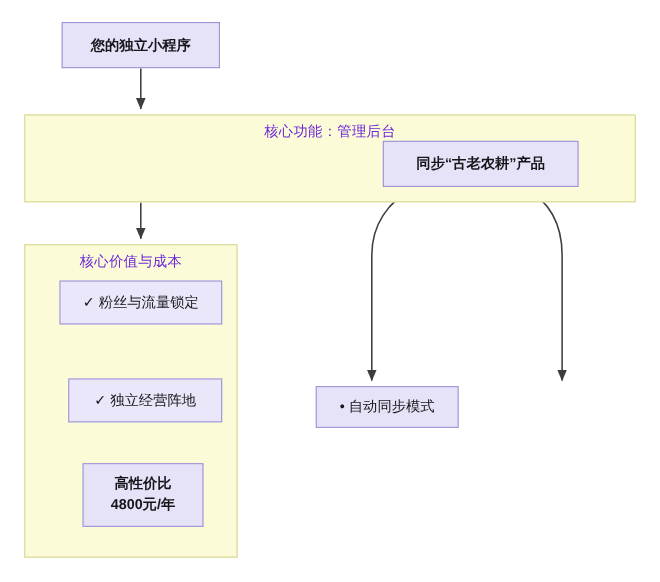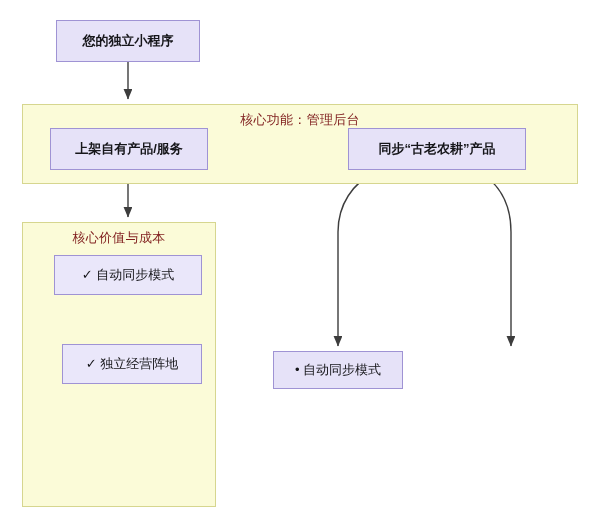--- a/index.html
+++ b/index.html
@@ -34,21 +34,21 @@
     box-sizing: border-box;
   }
   .group-title {
     position: absolute;
     top: 6px;
     left: 0;
     width: 100%;
     text-align: center;
     font-size: 13px;
     font-weight: normal;
-    color: #7f1d1d;
+    color: #6d28d9;
     letter-spacing: 0.3px;
   }
   .node {
     position: absolute;
     background: #e6e2f8;
     border: 1px solid #9f93d4;
     box-sizing: border-box;
     display: flex;
     align-items: center;
     justify-content: center;
@@ -92,39 +92,40 @@
   </svg>
 
   <div class="node bold" style="left:56px; top:20px; width:144px; height:42px;">
     <span>您的独立小程序</span>
   </div>
 
   <div class="group-box" style="left:22px; top:104px; width:556px; height:80px;">
     <div class="group-title">核心功能：管理后台</div>
   </div>
 
-  <div class="node bold" style="left:50px; top:128px; width:158px; height:42px;">
-    <span>上架自有产品/服务</span>
-  </div>
 
   <div class="node bold" style="left:348px; top:128px; width:178px; height:42px;">
     <span>同步“古老农耕”产品</span>
   </div>
 
   <div class="group-box" style="left:22px; top:222px; width:194px; height:285px;">
     <div class="group-title">核心价值与成本</div>
   </div>
 
   <div class="node light-fill" style="left:54px; top:255px; width:148px; height:40px;">
-    <span>✓ 自动同步模式</span>
+    <span>✓ 粉丝与流量锁定</span>
   </div>
 
   <div class="node light-fill" style="left:62px; top:344px; width:140px; height:40px;">
     <span>✓ 独立经营阵地</span>
   </div>
 
+  <div class="node bold node-stack" style="left:75px; top:421px; width:110px; height:58px;">
+    <span>高性价比</span>
+    <span>4800元/年</span>
+  </div>
 
-  <div class="node" style="left:273px; top:351px; width:130px; height:38px;">
+  <div class="node" style="left:287px; top:351px; width:130px; height:38px;">
     <span>• 自动同步模式</span>
   </div>
 
 
 </div>
 
 </body></html>

